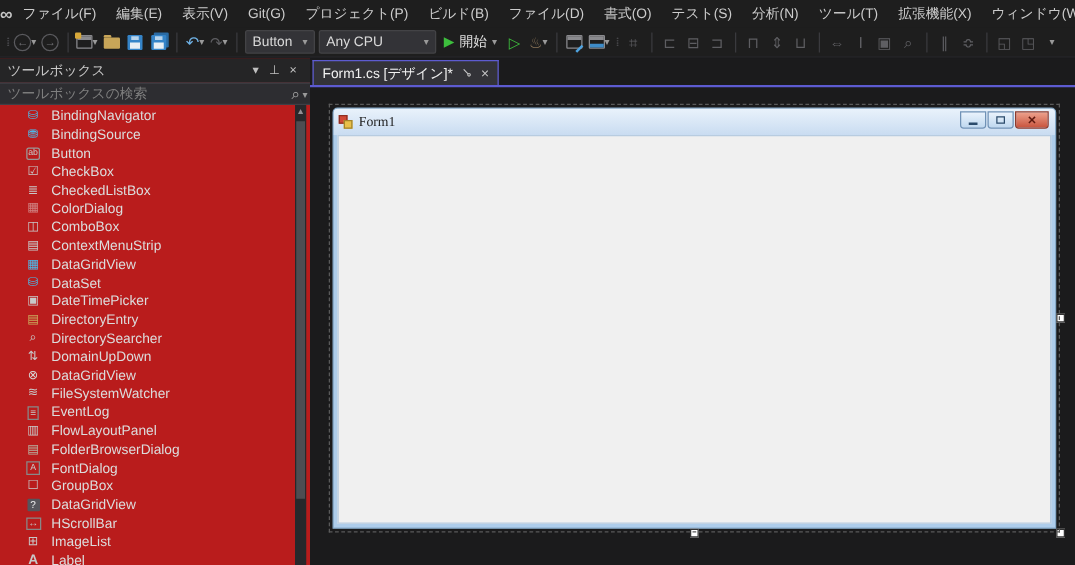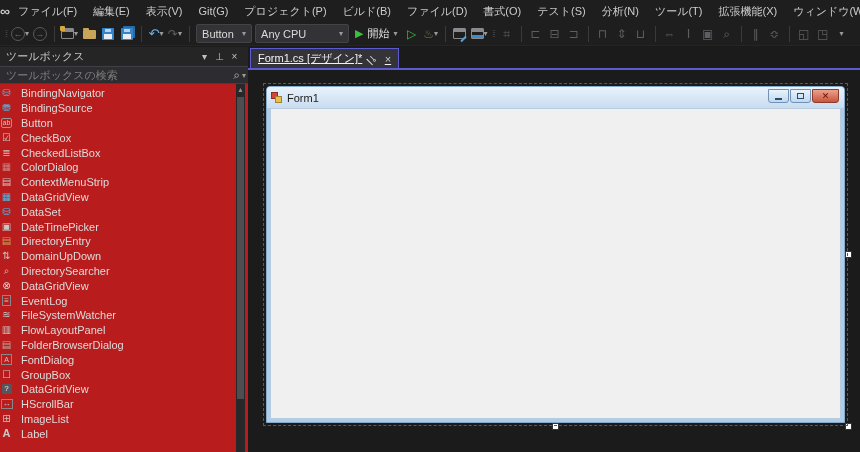--- a/index.html
+++ b/index.html
@@ -57,21 +57,21 @@
     font-size:11px; background:#252526; }
   .tbx-header-title { flex:1; white-space:nowrap; overflow:hidden; }
   .tbx-hicon { width:15px; text-align:center; color:#C0C0C0; font-size:10px; }
   .tbx-search { height:18px; background:#2D2D31; border-top:1px solid #3F3F46; border-bottom:1px solid #3F3F46;
     display:flex; align-items:center; padding:0 2px 0 6px; }
   .tbx-search input { flex:1; background:transparent; border:none; outline:none; color:#C8C8C8;
     font-size:11px; font-family:inherit; min-width:0; }
   .tbx-search input::placeholder { color:#7F7F7F; opacity:1; }
   .tbx-search .mag { color:#AAAAAA; font-size:12px; margin-right:2px; }
   .tbx-list { position:relative; flex:1; overflow:hidden; padding-top:2px; }
-  .tbx-row { height:14.8px; display:flex; align-items:center; color:#DCDCDC;
+  .tbx-row { height:14.8px; display:flex; align-items:center; padding-left:20px; color:#DCDCDC;
     font-size:11px; white-space:nowrap; }
   .tbx-label { margin-left:8px; }
   .tbx-icon { width:13px; height:13px; display:flex; align-items:center; justify-content:center;
     font-size:10px; color:#C8C8C8; flex:none; line-height:1; }
   [data-icon="binding-navigator"]::before { content:"⛁"; color:#4DB8E8; }
   [data-icon="binding-source"]::before   { content:"⛃"; color:#4DB8E8; }
   [data-icon="button"]::before { content:"ab"; font-size:7px; border:1px solid #999; border-radius:2px; padding:0 1px; line-height:8px; }
   [data-icon="checkbox"]::before { content:"☑"; }
   [data-icon="checked-listbox"]::before { content:"≣"; }
   [data-icon="color-dialog"]::before { content:"▦"; color:#D08080; }
@@ -98,30 +98,30 @@
   .tbx-scrollbar { position:absolute; top:0; right:3px; bottom:0; width:9px; background:#28282B; }
   .tbx-scroll-up { height:11px; color:#909094; font-size:7px; text-align:center; line-height:11px; }
   .tbx-thumb { position:absolute; top:13px; left:1px; width:7px; height:302px; background:#4D4D52; }
 
   
   .docwell { flex:1; position:relative; background:#1B1B1C; }
   .tabstrip { position:absolute; top:1px; left:0; right:0; height:20px; }
   .tabstrip::after { content:""; position:absolute; left:0; right:0; top:20px; height:2px; background:#5D5BD0; }
   .tab { position:absolute; left:2px; top:0; height:20px; display:flex; align-items:center; gap:7px;
     background:#333338; border:1px solid #5D5BD0; border-bottom:none; padding:0 7px; color:#F2F2F2;
-    font-size:11px; white-space:nowrap;text-decoration:underline; }
+    font-size:11px; white-space:nowrap; }
   .tab-pin { color:#C8C8C8; font-size:10px; transform:rotate(45deg); display:inline-block; }
   .tab-close { color:#C8C8C8; font-size:11px; }
 
   
   .designer { position:absolute; top:23px; left:0; right:0; bottom:0; background:#1B1B1C; }
   .form-holder { position:absolute; left:18px; top:16px; width:579px; height:337px; }
   .form-holder::after { content:""; position:absolute; inset:-3px; border:1px dashed #5A5A5A; pointer-events:none; }
   .form-window { width:100%; height:100%; background:#AECDEB; border:1px solid #86AAC9;
-    border-radius:4px 4px 0 0; padding:0 3px 3px; display:flex; flex-direction:column; }
+    border-radius:4px 4px 0 0; padding:0 3px 3px; display:flex; flex-direction:column;font-family:Liberation Serif, serif; }
   .fw-titlebar { height:21px; display:flex; align-items:center; gap:5px; padding:0 4px;
     background:linear-gradient(#E9F2FB,#C9DCF1); border-radius:3px 3px 0 0; margin:0 -3px;
     position:relative; }
   .fw-icon { width:11px; height:11px; position:relative; flex:none; }
   .fw-icon .sq1 { position:absolute; left:0; top:0; width:7px; height:7px; background:#D14836; border:1px solid #8E2F22; }
   .fw-icon .sq2 { position:absolute; right:0; bottom:0; width:7px; height:7px; background:#E8C04A; border:1px solid #A3832A; }
   .fw-title { font-size:11px; color:#1C1C1C; }
   .fw-buttons { position:absolute; right:5px; top:2px; display:flex; gap:1px; }
   .fw-btn { width:21px; height:14px; border:1px solid #7092B6; border-radius:0 0 3px 3px;
     background:linear-gradient(#EAF3FC,#BFD8EF); display:flex; align-items:center; justify-content:center; }
@@ -317,20 +317,24 @@
           <div class="tbx-row">
             <span class="tbx-icon" data-icon="checked-listbox"></span>
             <span class="tbx-label">CheckedListBox</span>
           </div>
 
           <div class="tbx-row">
             <span class="tbx-icon" data-icon="color-dialog"></span>
             <span class="tbx-label">ColorDialog</span>
           </div>
 
+          <div class="tbx-row">
+            <span class="tbx-icon" data-icon="combobox"></span>
+            <span class="tbx-label">ComboBox</span>
+          </div>
 
           <div class="tbx-row">
             <span class="tbx-icon" data-icon="context-menu-strip"></span>
             <span class="tbx-label">ContextMenuStrip</span>
           </div>
 
           <div class="tbx-row">
             <span class="tbx-icon" data-icon="datagridview"></span>
             <span class="tbx-label">DataGridView</span>
           </div>
@@ -344,42 +348,42 @@
             <span class="tbx-icon" data-icon="datetime-picker"></span>
             <span class="tbx-label">DateTimePicker</span>
           </div>
 
           <div class="tbx-row">
             <span class="tbx-icon" data-icon="directory-entry"></span>
             <span class="tbx-label">DirectoryEntry</span>
           </div>
 
           <div class="tbx-row">
+            <span class="tbx-icon" data-icon="directory-searcher"></span>
+            <span class="tbx-label">DirectorySearcher</span>
+          </div>
+
+          <div class="tbx-row">
             <span class="tbx-icon" data-icon="domain-updown"></span>
             <span class="tbx-label">DomainUpDown</span>
           </div>
 
           <div class="tbx-row">
-            <span class="tbx-icon" data-icon="directory-searcher"></span>
-            <span class="tbx-label">DirectorySearcher</span>
-          </div>
-
-          <div class="tbx-row">
             <span class="tbx-icon" data-icon="error-provider"></span>
             <span class="tbx-label">DataGridView</span>
           </div>
 
           <div class="tbx-row">
+            <span class="tbx-icon" data-icon="filesystem-watcher"></span>
+            <span class="tbx-label">FileSystemWatcher</span>
+          </div>
+
+          <div class="tbx-row">
             <span class="tbx-icon" data-icon="event-log"></span>
             <span class="tbx-label">EventLog</span>
-          </div>
-
-          <div class="tbx-row">
-            <span class="tbx-icon" data-icon="filesystem-watcher"></span>
-            <span class="tbx-label">FileSystemWatcher</span>
           </div>
 
           <div class="tbx-row">
             <span class="tbx-icon" data-icon="flow-layout-panel"></span>
             <span class="tbx-label">FlowLayoutPanel</span>
           </div>
 
           <div class="tbx-row">
             <span class="tbx-icon" data-icon="folder-browser-dialog"></span>
             <span class="tbx-label">FolderBrowserDialog</span>

